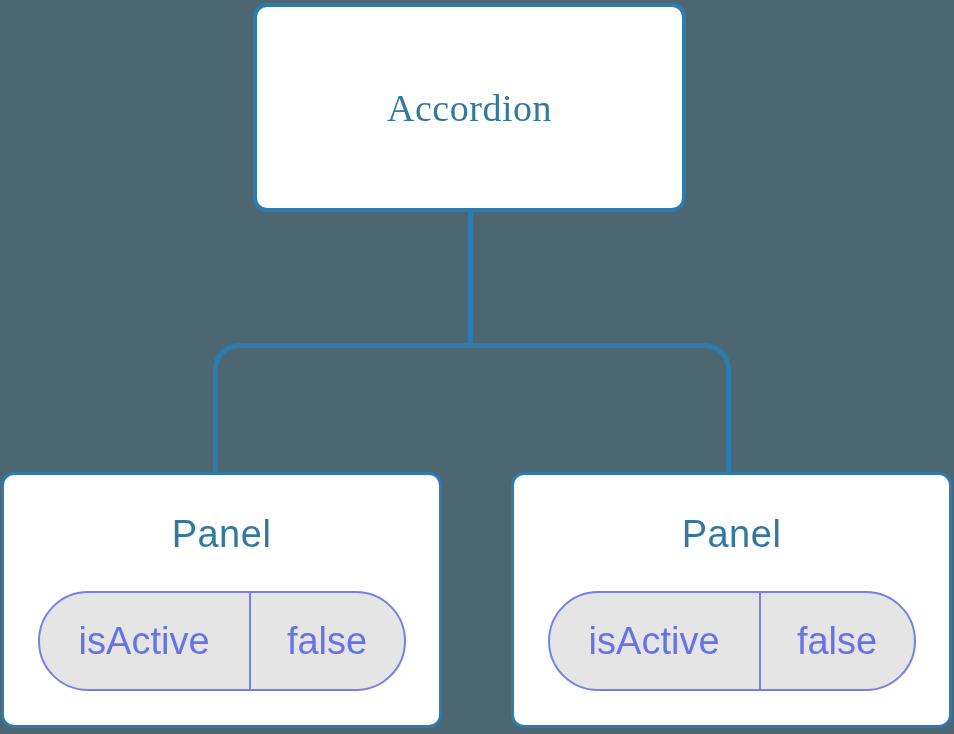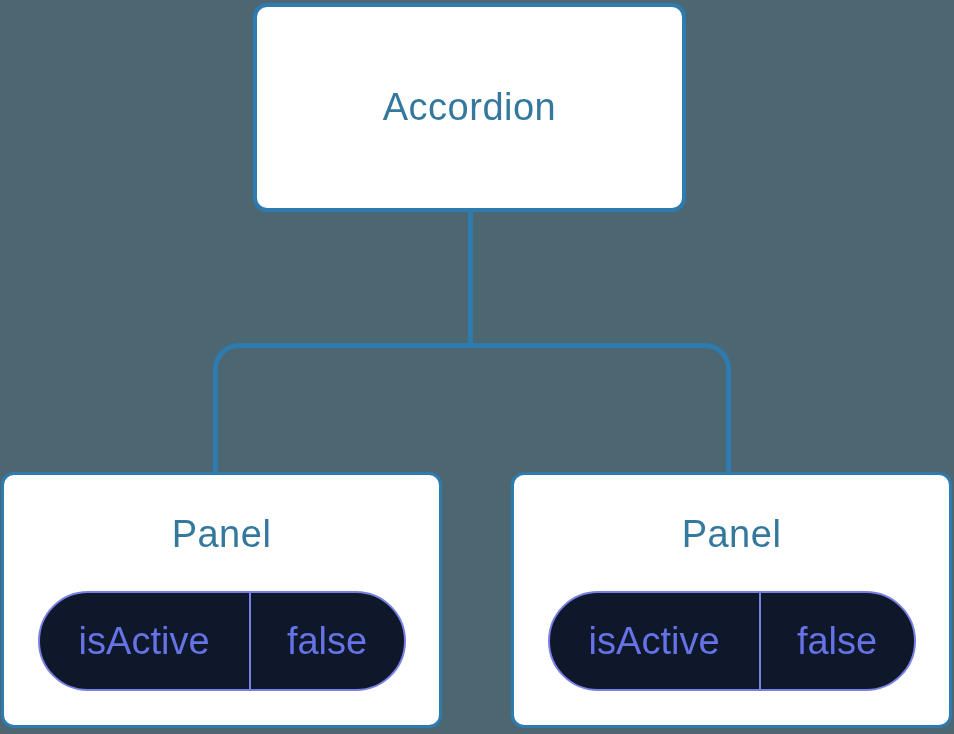--- a/index.html
+++ b/index.html
@@ -31,20 +31,21 @@
     border-radius: 14px;
     display: flex;
     align-items: center;
     justify-content: center;
   }
   .root-node .node-label {
     color: var(--node-text);
     font-size: 38px;
     font-weight: 500;
     letter-spacing: 0.5px;
+    font-family: Liberation Serif, serif;
   }
   
   .stem {
     position: absolute;
     left: 468px; top: 212px;
     width: 5px; height: 133px;
     background: var(--line);
   }
   
   .bracket {
@@ -80,21 +81,21 @@
     letter-spacing: 0.5px;
   }
   
   .state-pill {
     margin-top: 34px;
     width: 368px; height: 100px;
     border: 2px solid var(--state-border);
     border-radius: 50px;
     display: flex;
     overflow: hidden;
-    background: #0f172a;
+    background: #e5e5e5;
   }
   .state-cell {
     display: flex;
     align-items: center;
     justify-content: center;
     color: var(--state-text);
     font-size: 38px;
     font-weight: 400;
   }
   .state-cell.key {

